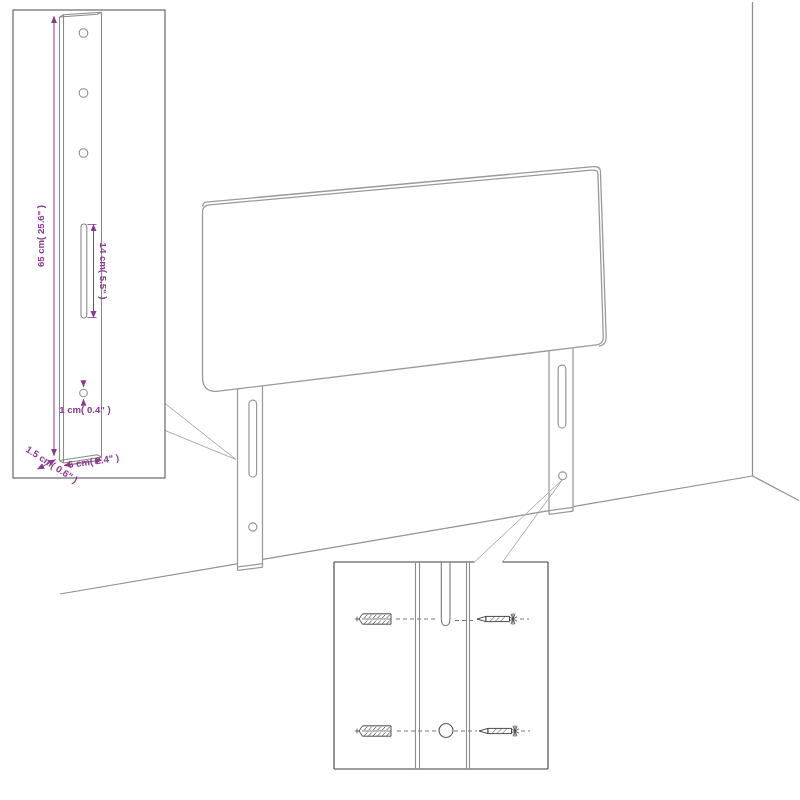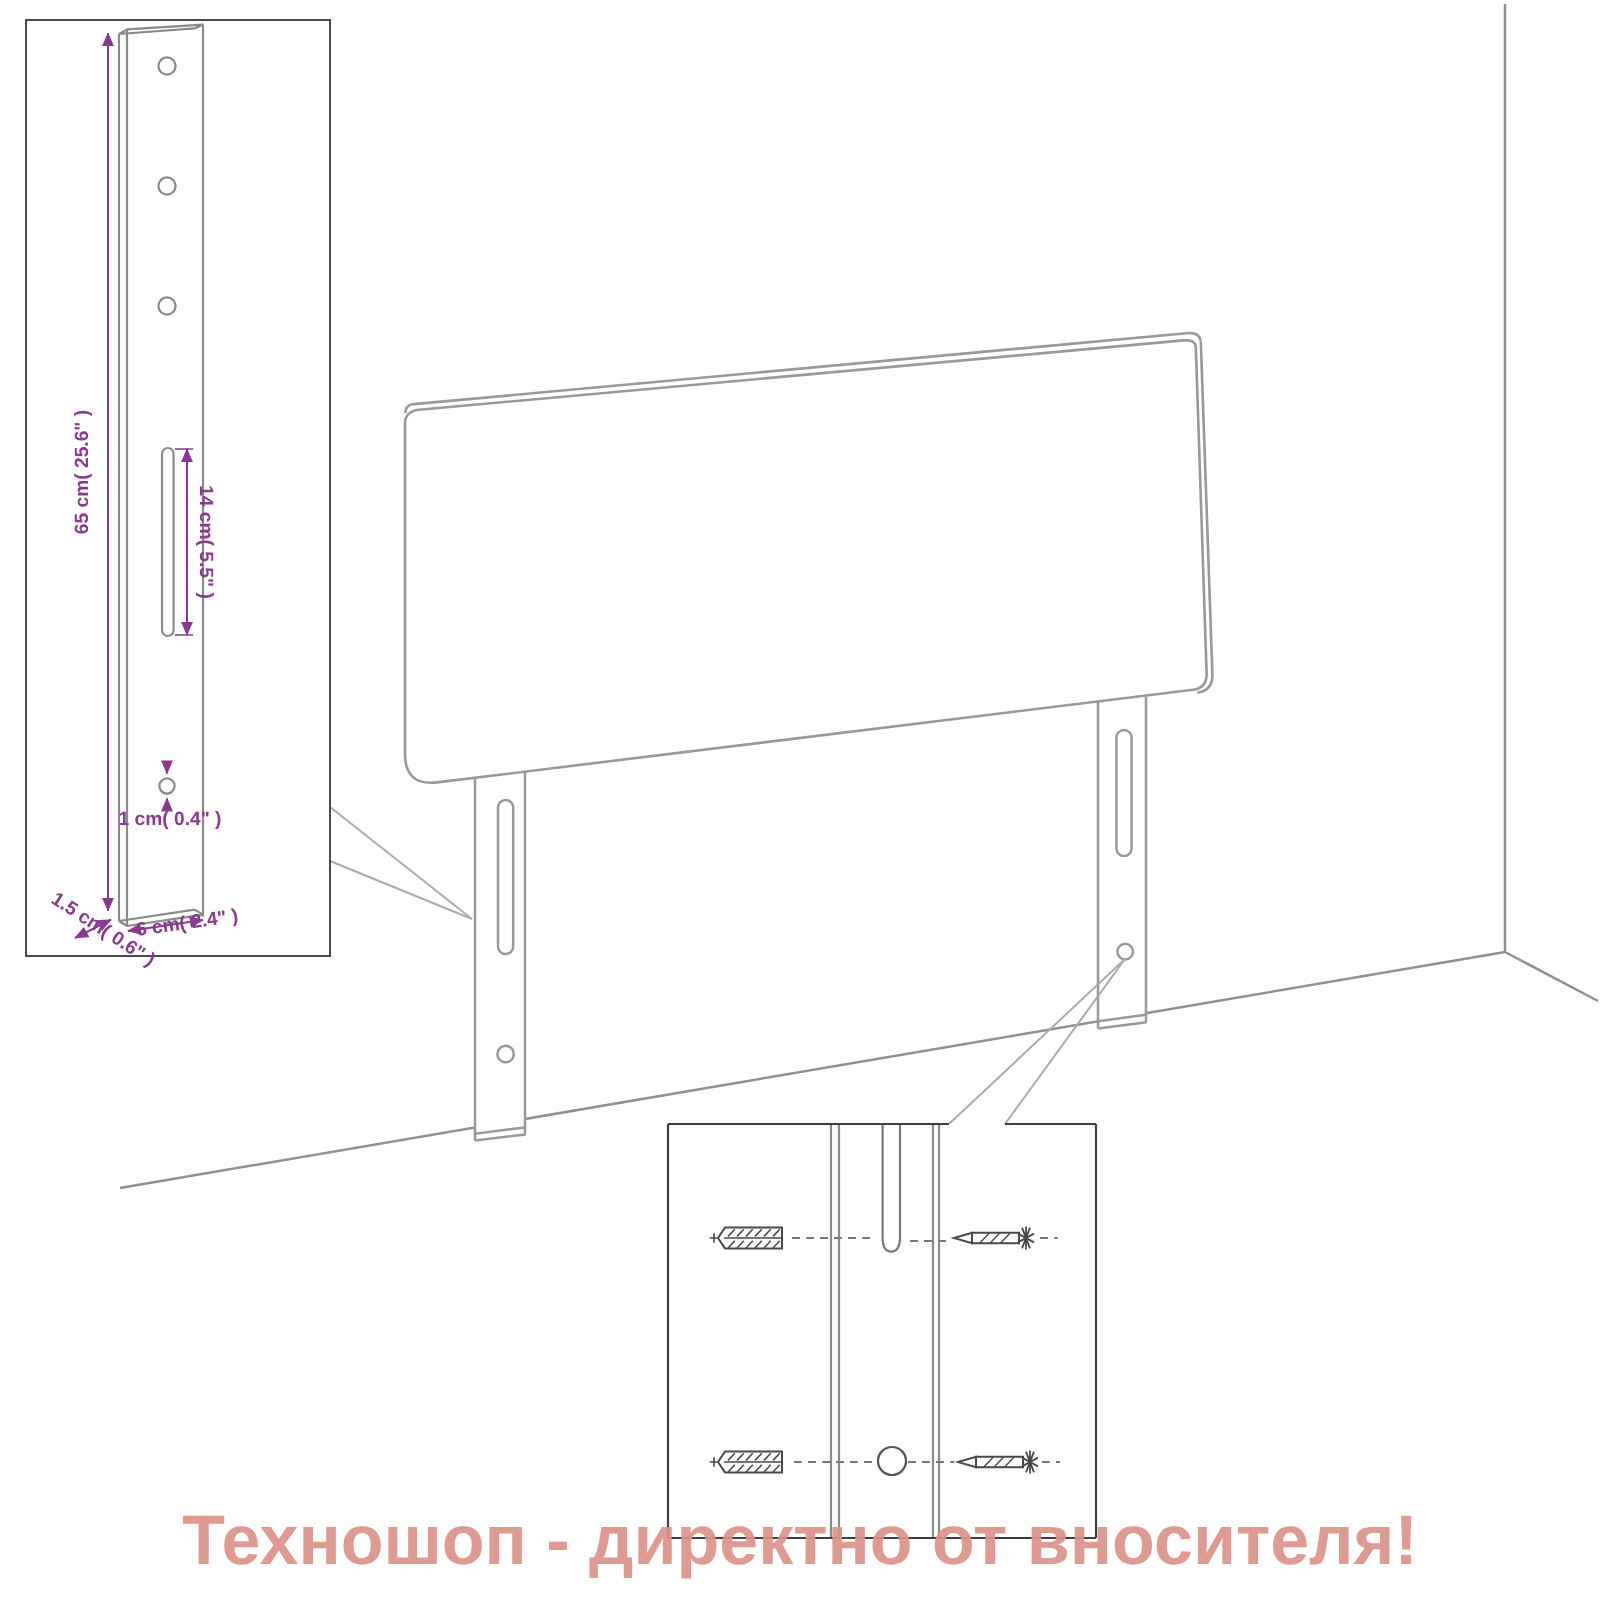--- a/index.html
+++ b/index.html
@@ -150,15 +150,14 @@
       <path d="M397,731 H437 M454,731 H477 M521,731 H530"></path>
     </g>
 
     <use href="#anchor-shape"></use>
     <use href="#screw-shape"></use>
     <use href="#anchor-shape" transform="translate(0,112)"></use>
     <use href="#screw-shape" transform="translate(2,112)"></use>
   </g>
 </svg>
 
-<div id="watermark">Техношоп - директно от вносителя!</div>
 
 </div>
 
 </body></html>

